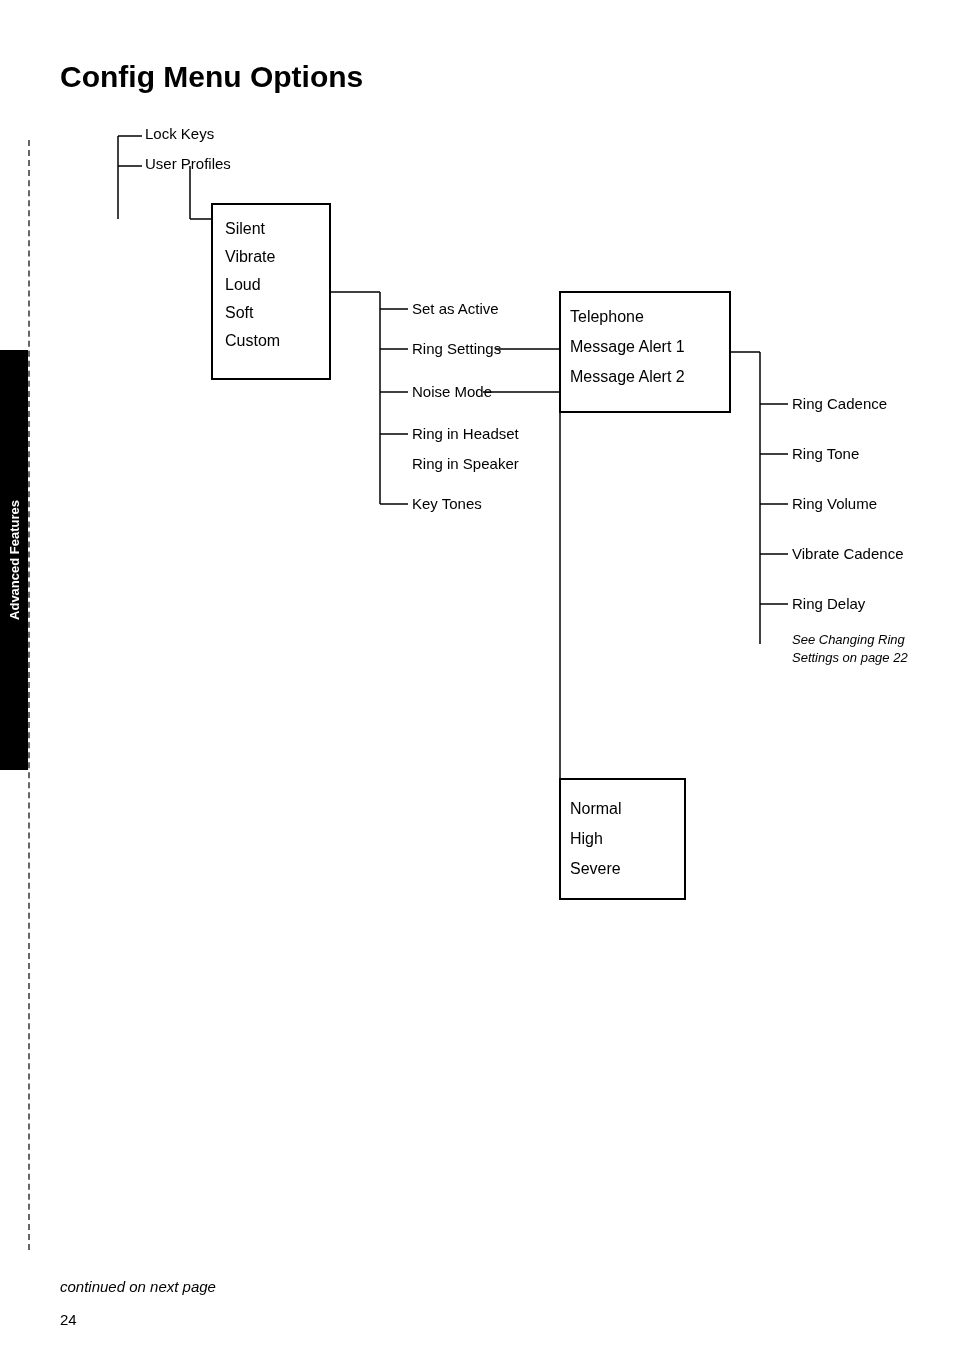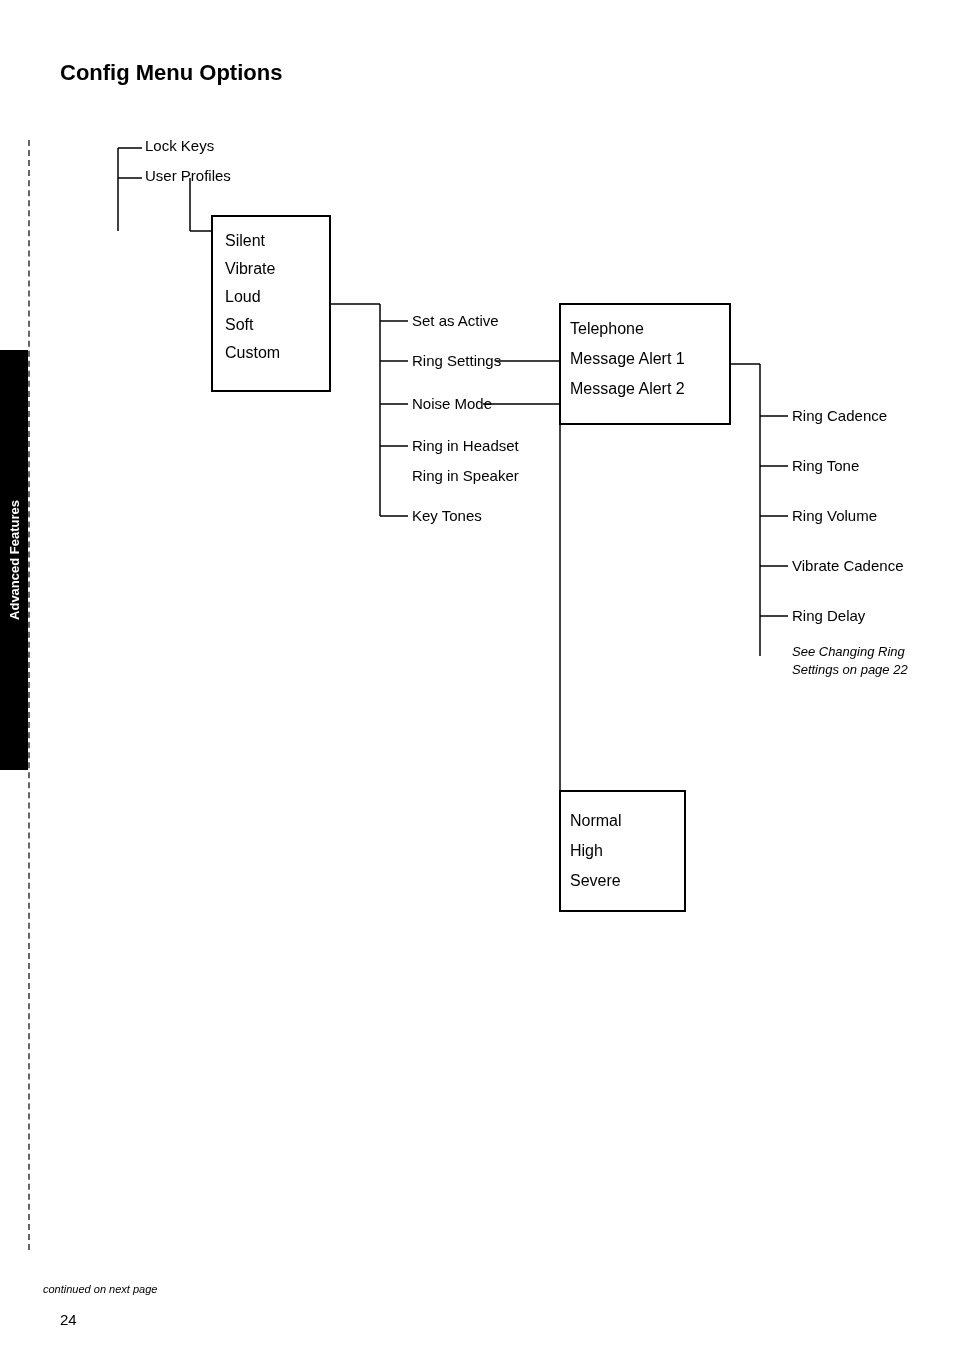--- a/index.html
+++ b/index.html
@@ -54,32 +54,32 @@
 
     
     .content {
       position: absolute;
       left: 60px;
       top: 60px;
       right: 40px;
     }
 
     .page-title {
-      font-size: 22px;
+      font-size: 30px;
       font-weight: bold;
-      margin-bottom: 40px;
+      margin-bottom: 20px;
     }
 
     
     .continued {
       position: absolute;
       bottom: 55px;
-      left: 43px;
+      left: 60px;
       font-style: italic;
-      font-size: 11px;
+      font-size: 15px;
     }
 
     
     .page-number {
       position: absolute;
       bottom: 22px;
       left: 60px;
       font-size: 15px;
     }
   </style>

